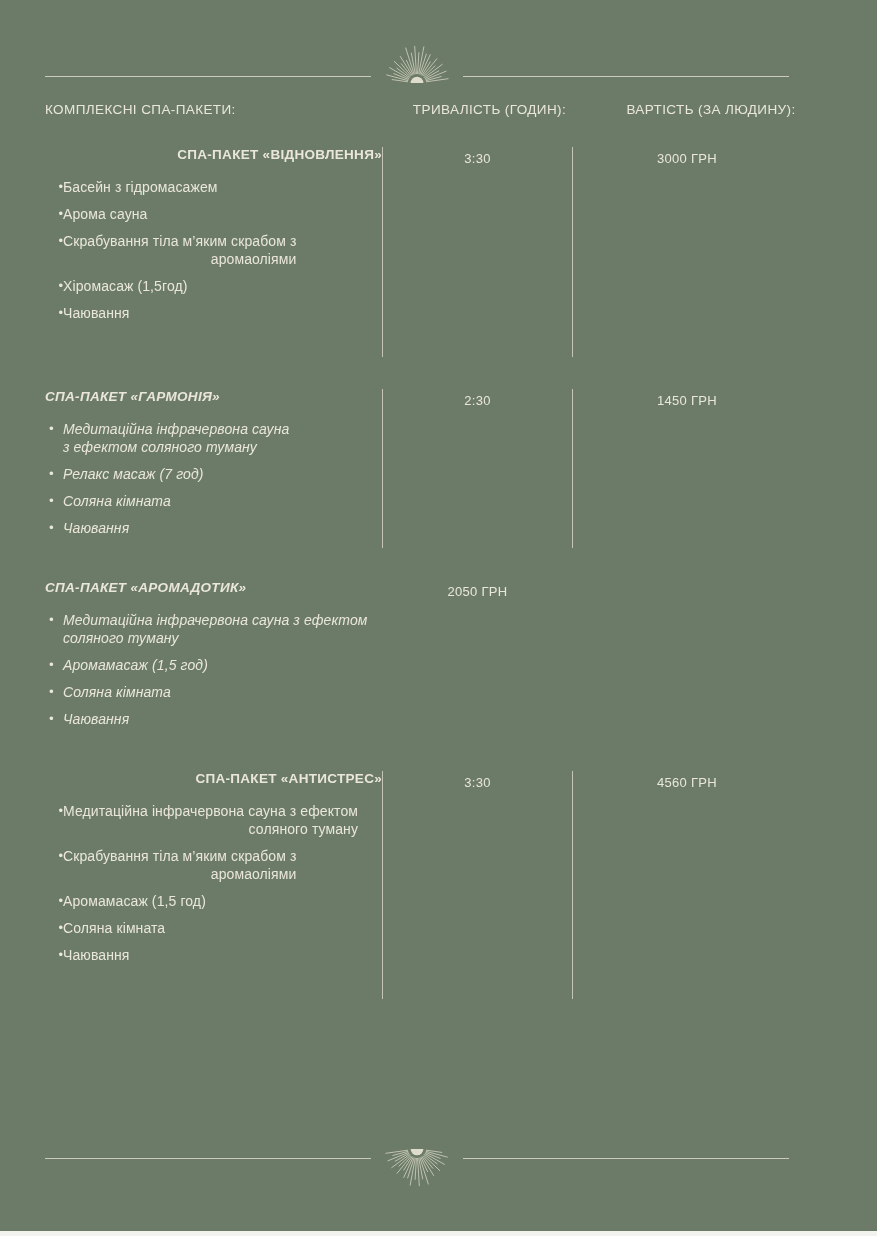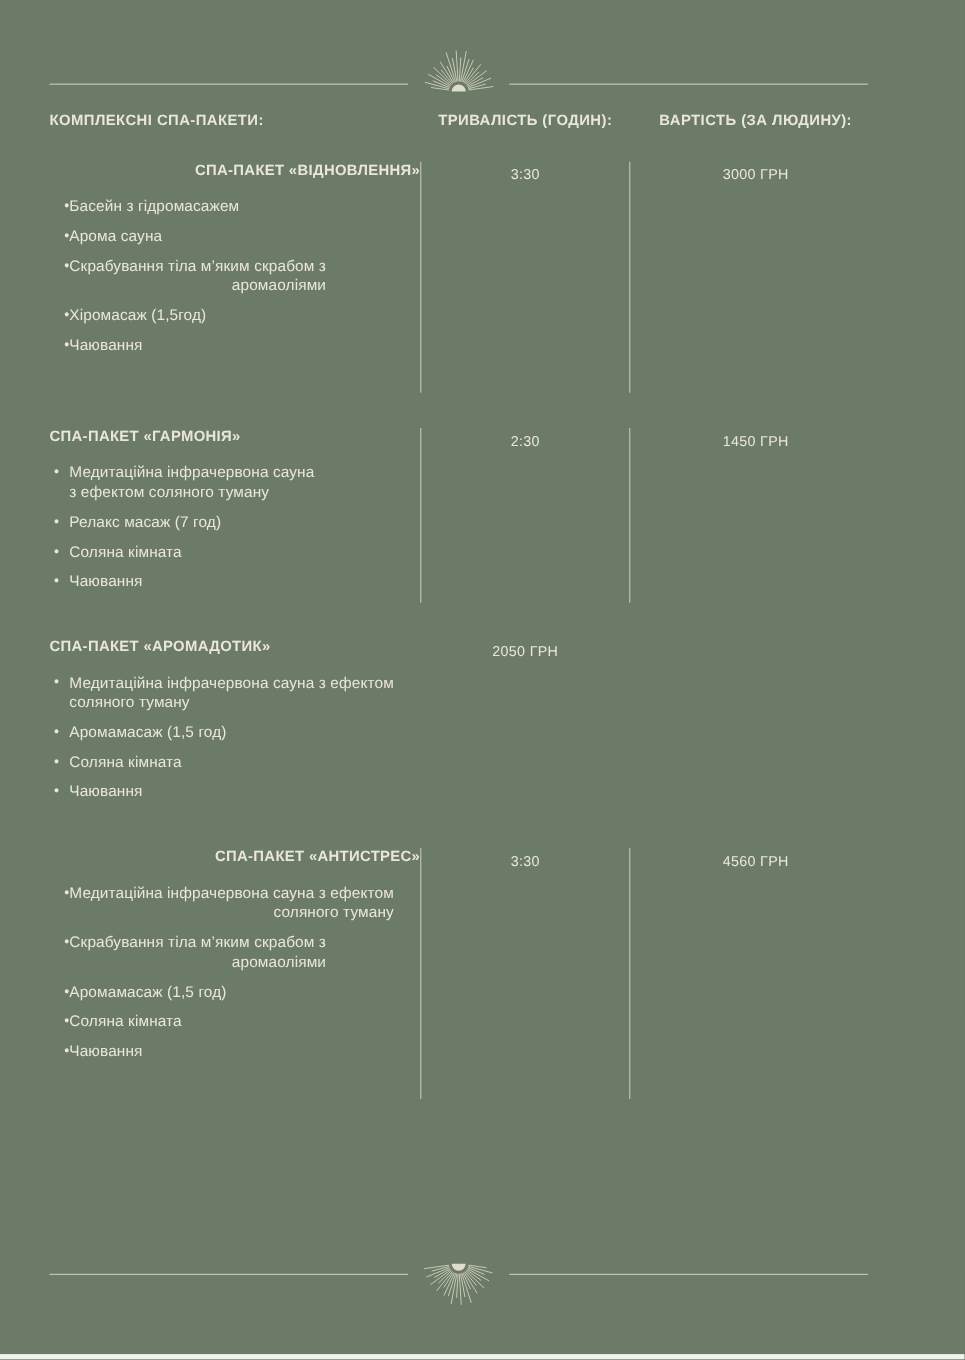--- a/index.html
+++ b/index.html
@@ -27,32 +27,32 @@
   .ornament.bottom .hline{margin-top:10px;}
   .sunburst{width:64px;height:40px;margin:0 14px;flex:0 0 auto;}
   .sunburst line{stroke:#e5e2d0;stroke-width:0.8;opacity:0.95;}
   .sunburst .dome{fill:#e5e2d0;opacity:0.95;}
   .ornament.bottom .sunburst{transform:rotate(180deg);}
 
   
   .content{position:absolute;top:102px;left:45px;width:810px;}
   .grid{display:grid;grid-template-columns:337px 191px 228px;}
 
-  .hdr{font-size:13.5px;font-weight:bold;letter-spacing:0.4px;margin-bottom:26px;}
+  .hdr{font-size:13.5px;font-weight:normal;letter-spacing:0.4px;margin-bottom:26px;gap:12px;}
   .hdr .c2,.hdr .c3{text-align:center;}
 
   .pkg{padding-top:4px;margin-bottom:28px;}
   .pkg .c2{
     border-left:1px solid rgba(233,230,214,0.7);
     border-right:1px solid rgba(233,230,214,0.7);
     text-align:center;
   }
   .pkg .c3{text-align:center;}
   .pkg.pad-lg .c1{padding-bottom:26px;text-align:right;}
-  .pkg.pad-sm .c1{padding-bottom:2px;}
+  .pkg.pad-sm .c1{padding-bottom:2px;font-style:italic;}
 
   .pkg-title{font-size:13.5px;font-weight:bold;letter-spacing:0.3px;line-height:16px;margin-bottom:15px;}
   .duration,.price{font-size:13px;line-height:16px;padding-top:4px;letter-spacing:0.3px;}
 
   .items{margin:0;padding:0;list-style:none;}
   .li{display:flex;margin-bottom:9px;font-size:14px;line-height:18px;}
   .li .dot{flex:0 0 14px;padding-left:4px;font-size:13px;}
   .li-text{white-space:pre-line;letter-spacing:0.1px;}
 
   .bottom-strip{

